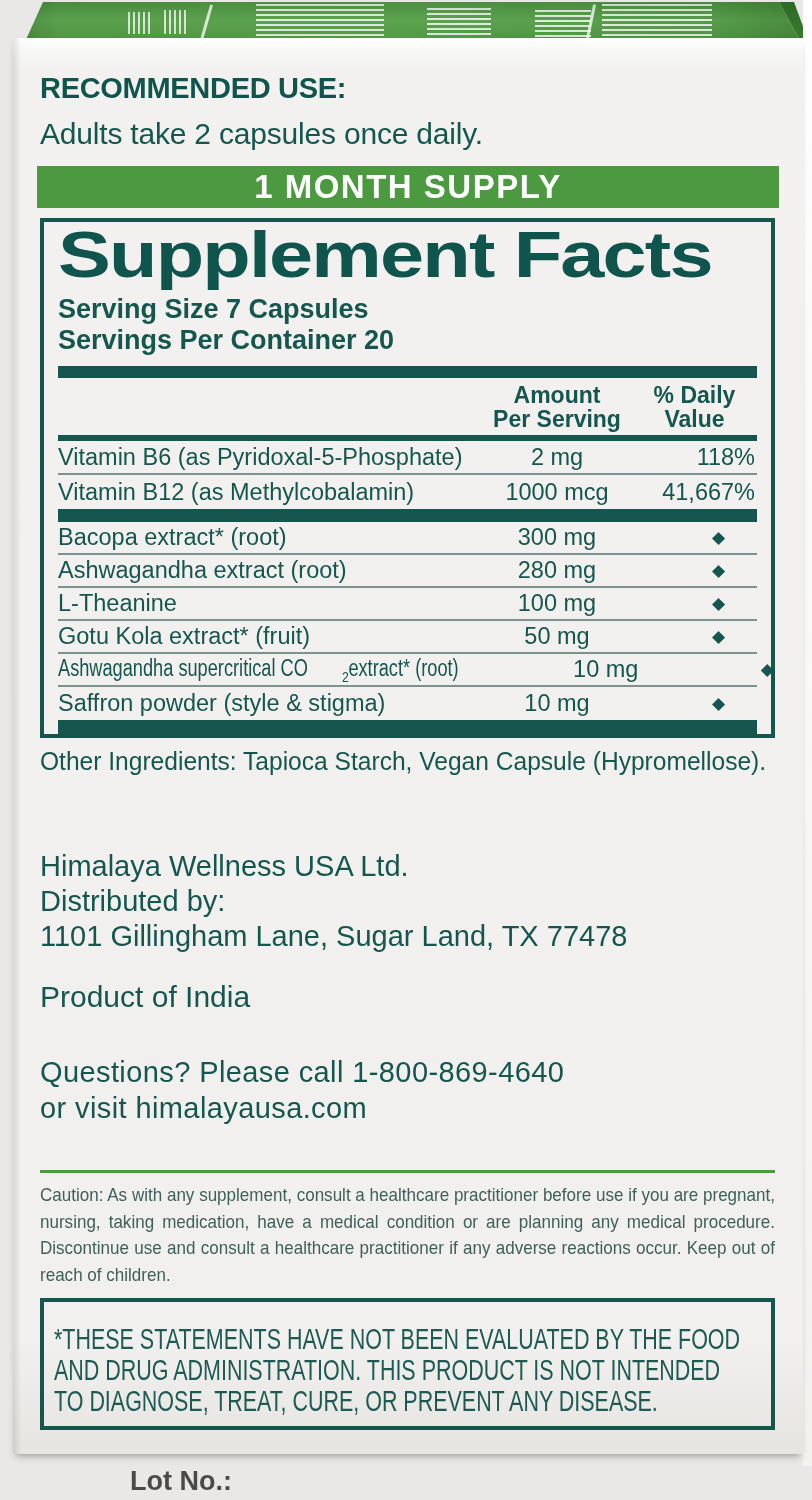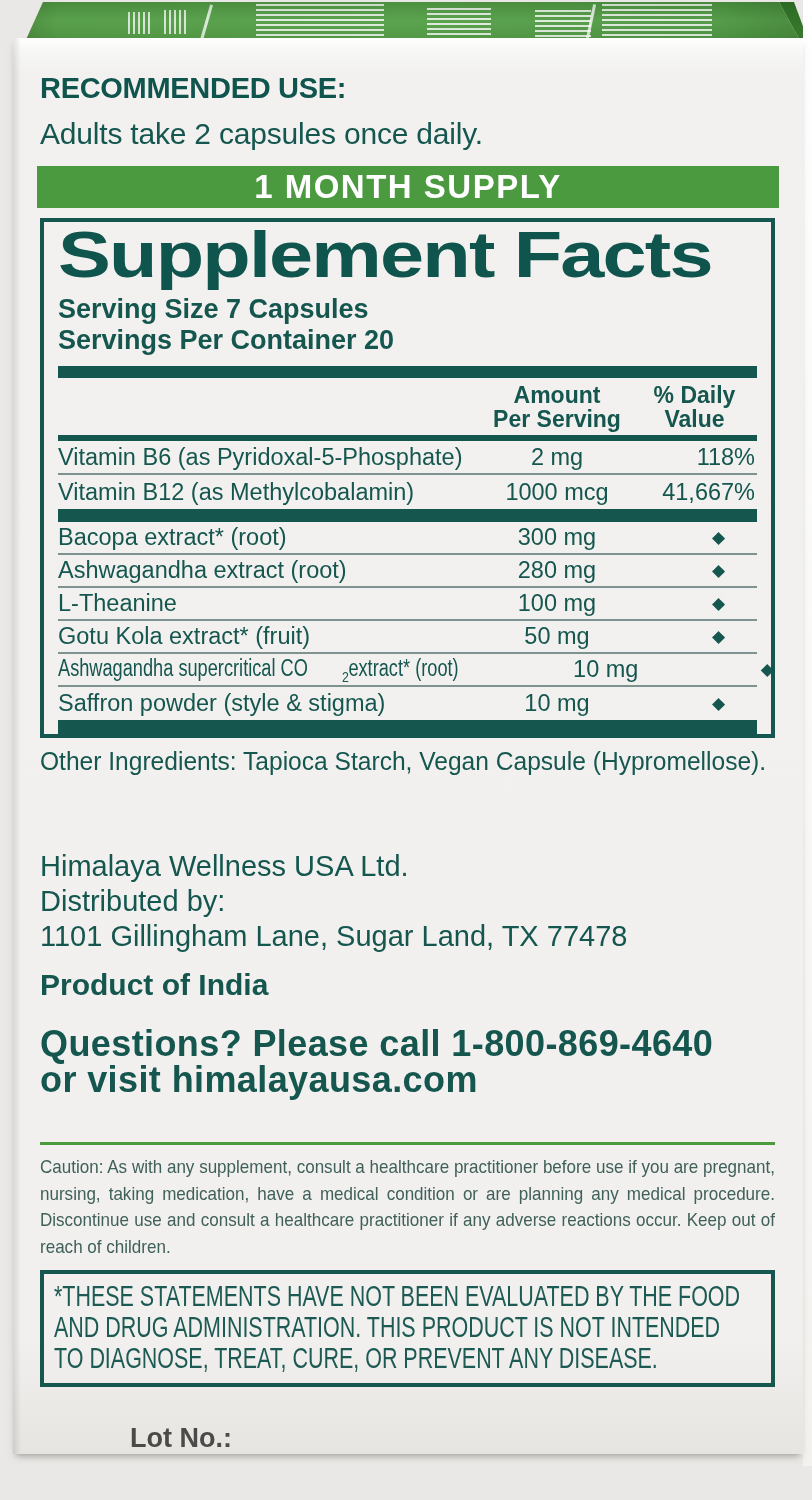--- a/index.html
+++ b/index.html
@@ -84,26 +84,26 @@
   .sf-row .dv{text-align:right;padding-right:2px;}
   .sf-row .dv.diamond{padding-right:32px;font-size:17px;}
   .rule{border-bottom:2px solid var(--hairline);}
   sub.co2{font-size:14px;}
   .sf-foot{display:flex;justify-content:space-between;align-items:center;height:34px;font-size:28px;}
   .foot-mark{font-size:15px;position:relative;top:-8px;margin-right:1px;}
   
   .other-ing{margin-top:8px;}
   .other-ing span{display:inline-block;font-size:26px;white-space:nowrap;transform:scaleX(.945);transform-origin:left center;}
   .dist{margin-top:72px;font-size:29px;line-height:35px;}
-  .product-of{margin-top:14px;font-size:30px;font-weight:bold;}
-  .contact{margin-top:24px;font-size:36px;line-height:36px;letter-spacing:.4px;font-weight:bold;}
+  .product-of{margin-top:26px;font-size:30px;}
+  .contact{margin-top:40px;font-size:29px;line-height:36px;letter-spacing:.4px;}
   .hr-green{margin-top:44px;height:3px;background:var(--green);}
   .caution{margin-top:9px;width:820px;transform:scaleX(.8963);transform-origin:left top;
     font-size:19px;line-height:26.5px;text-align:justify;color:#40605a;}
-  .disclaimer{margin-top:10px;border:4px solid var(--teal);padding:7px 10px 9px 10px;}
+  .disclaimer{margin-top:10px;border:4px solid var(--teal);padding:22px 10px 9px 10px;}
   .disclaimer div{white-space:nowrap;font-size:29px;line-height:31px;color:#1d5a53;
     transform:scaleX(.74);transform-origin:left center;}
   .lot{margin-top:30px;margin-left:90px;font-size:27px;font-weight:bold;color:#4a4a48;}
   .lot div{line-height:42px;}
 </style>
 </head>
 <body>
 
 <div class="flap">
   <div class="flap-face">

